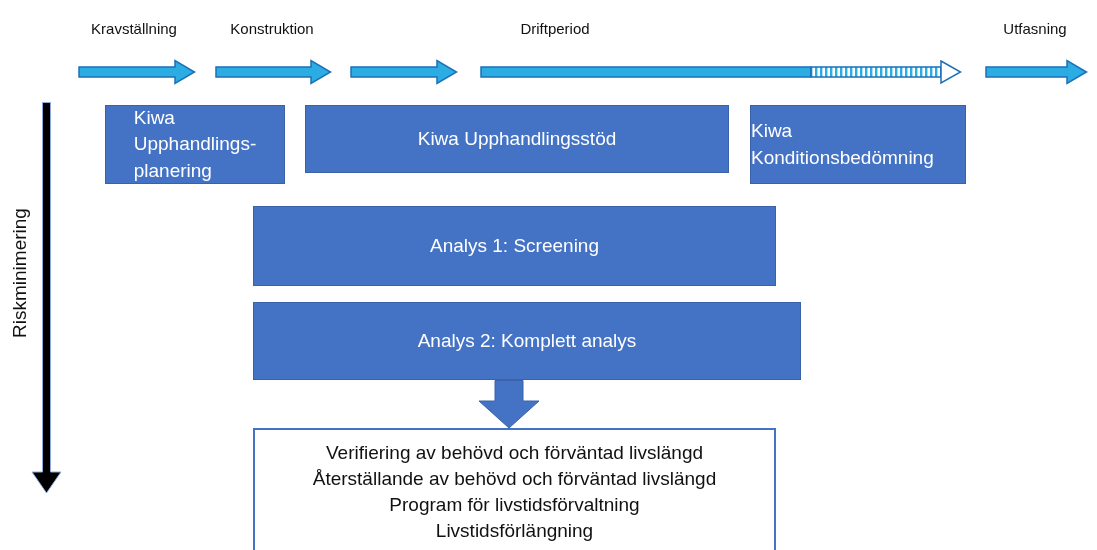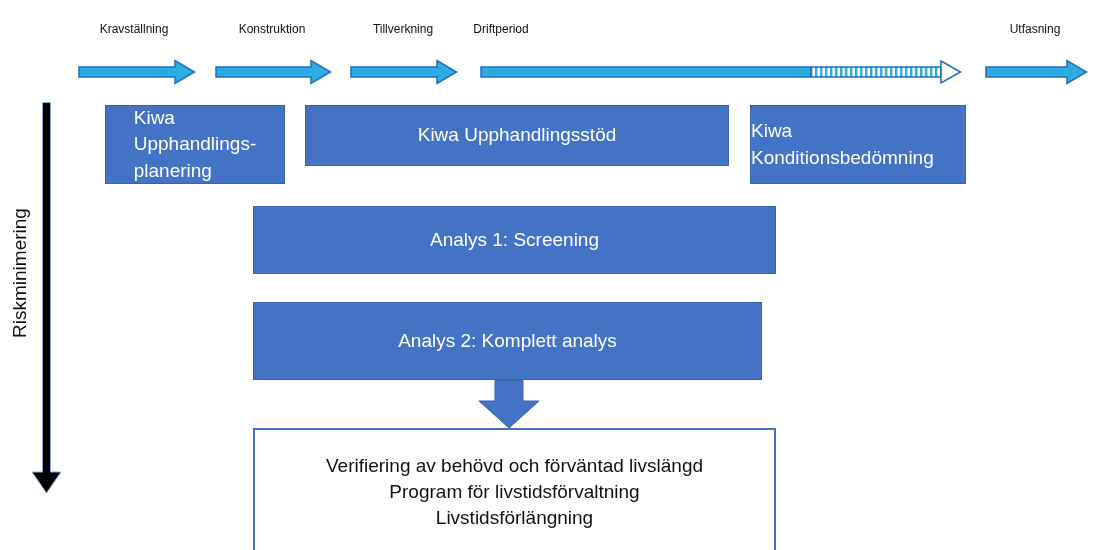--- a/index.html
+++ b/index.html
@@ -3,21 +3,21 @@
 <meta charset="utf-8">
 <style>
   html,body{margin:0;padding:0;background:#fff;}
   .canvas{
     position:relative;width:1097px;height:550px;background:#fff;overflow:hidden;
     font-family:"Liberation Sans",sans-serif;color:#1a1a1a;
   }
   
   .phase-label{
     position:absolute;top:16px;transform:translateX(-50%);
-    font-size:12px;line-height:26px;white-space:nowrap;color:#111;
+    font-size:15px;line-height:26px;white-space:nowrap;color:#111;
   }
   
   .tl-arrow{position:absolute;top:58px;height:28px;}
   
   .blue-box{
     position:absolute;background:var(--box-fill,#4472C4);
     border:1px solid var(--box-border,#3A62A8);
     color:#ffffff;font-size:19px;line-height:1.4;
     display:flex;align-items:center;justify-content:center;text-align:left;
     box-sizing:border-box;
@@ -39,22 +39,21 @@
   }
   .abs{position:absolute;}
 </style>
 </head>
 <body>
 
 <div class="canvas">
 
   <div class="phase-label" style="left:134px">Kravställning</div>
   <div class="phase-label" style="left:272px">Konstruktion</div>
-  <div class="phase-label" style="left:403px">Tillverkning</div>
-  <div class="phase-label" style="left:501px">Driftperiod</div>
+  <div class="phase-label" style="left:555px">Driftperiod</div>
   <div class="phase-label" style="left:1035px">Utfasning</div>
 
   <svg class="tl-arrow" style="left:78px" width="118" height="28">
     <polygon points="1,9 97,9 97,2.5 116.5,14 97,25.5 97,19 1,19" fill="var(--timeline-fill,#2BACE2)" stroke="var(--timeline-border,#1D70B8)" stroke-width="1.5"></polygon>
   </svg>
   <svg class="tl-arrow" style="left:215px" width="117" height="28">
     <polygon points="1,9 96,9 96,2.5 115.5,14 96,25.5 96,19 1,19" fill="var(--timeline-fill,#2BACE2)" stroke="var(--timeline-border,#1D70B8)" stroke-width="1.5"></polygon>
   </svg>
   <svg class="tl-arrow" style="left:350px" width="108" height="28">
     <polygon points="1,9 87,9 87,2.5 106.5,14 87,25.5 87,19 1,19" fill="var(--timeline-fill,#2BACE2)" stroke="var(--timeline-border,#1D70B8)" stroke-width="1.5"></polygon>
@@ -71,32 +70,33 @@
     <rect x="331" y="9" width="130" height="10" fill="url(#hatchPattern)" stroke="var(--timeline-border,#1D70B8)" stroke-width="1.5"></rect>
     <polygon points="461,3 480.5,14 461,25" fill="#ffffff" stroke="var(--timeline-border,#1D70B8)" stroke-width="1.5"></polygon>
   </svg>
   <svg class="tl-arrow" style="left:985px" width="103" height="28">
     <polygon points="1,9 82,9 82,2.5 101.5,14 82,25.5 82,19 1,19" fill="var(--timeline-fill,#2BACE2)" stroke="var(--timeline-border,#1D70B8)" stroke-width="1.5"></polygon>
   </svg>
 
   <div class="blue-box multiline" style="left:105px;top:105px;width:180px;height:79px">Kiwa
 Upphandlings-
 planering</div>
-  <div class="blue-box" style="left:305px;top:105px;width:424px;height:61px">Kiwa Upphandlingsstöd</div>
+  <div class="blue-box" style="left:305px;top:105px;width:424px;height:68px">Kiwa Upphandlingsstöd</div>
   <div class="blue-box" style="left:750px;top:105px;width:216px;height:79px">Kiwa Konditionsbedömning</div>
 
-  <div class="blue-box" style="left:253px;top:206px;width:523px;height:68px">Analys 1: Screening</div>
-  <div class="blue-box" style="left:253px;top:302px;width:509px;height:78px">Analys 2: Komplett analys</div>
+  <div class="blue-box" style="left:253px;top:206px;width:523px;height:80px">Analys 1: Screening</div>
+  <div class="blue-box" style="left:253px;top:302px;width:548px;height:78px">Analys 2: Komplett analys</div>
 
   <svg class="abs" style="left:478px;top:380px" width="62" height="49">
     <polygon points="17,0.5 45,0.5 45,21 61,21 31,48 1,21 17,21" fill="var(--box-fill,#4472C4)" stroke="var(--box-border,#3A62A8)" stroke-width="1"></polygon>
   </svg>
 
   <div class="outcome-box">
     <div>Verifiering av behövd och förväntad livslängd</div>
+    <div>Återställande av behövd och förväntad livslängd</div>
     <div>Program för livstidsförvaltning</div>
     <div>Livstidsförlängning</div>
   </div>
 
   <svg class="abs" style="left:26px;top:102px" width="44" height="392">
     <polygon points="16.5,0.5 24.5,0.5 24.5,370 35,370 20.5,391 6,370 16.5,370" fill="var(--risk-arrow-fill,#000000)" stroke="var(--risk-arrow-outline,#8FAADC)" stroke-width="1"></polygon>
   </svg>
   <div class="risk-label">Riskminimering</div>
 
 </div>

